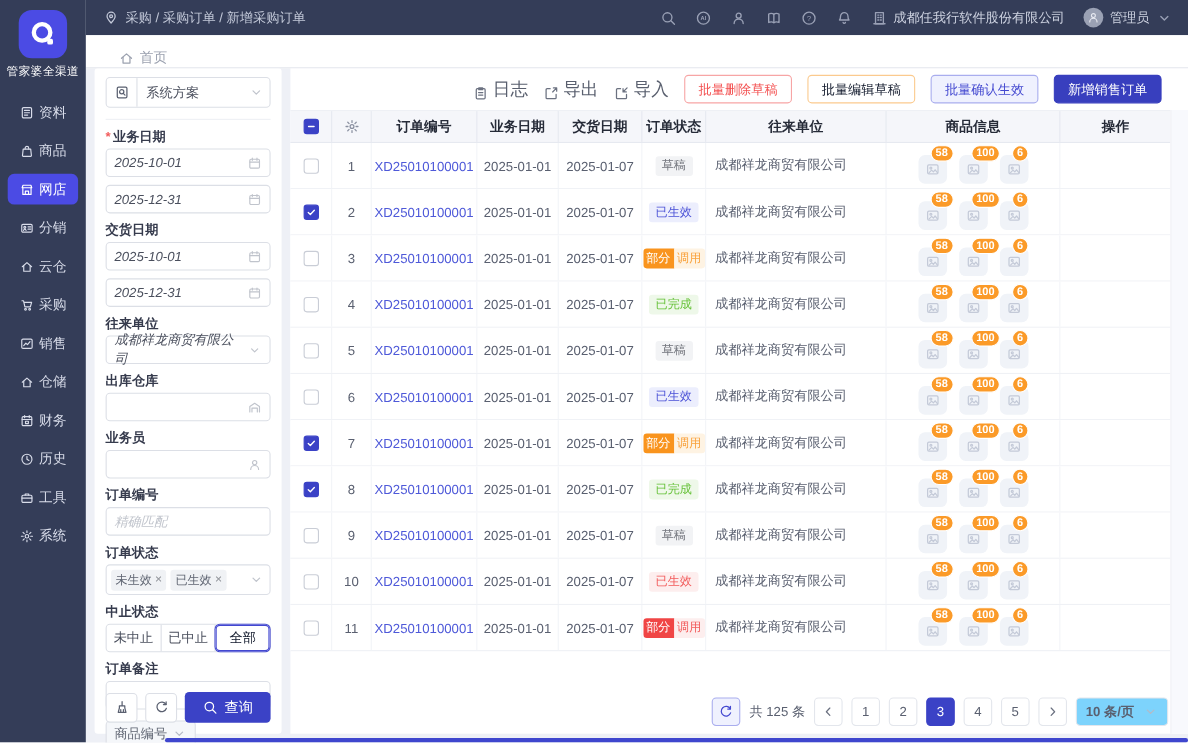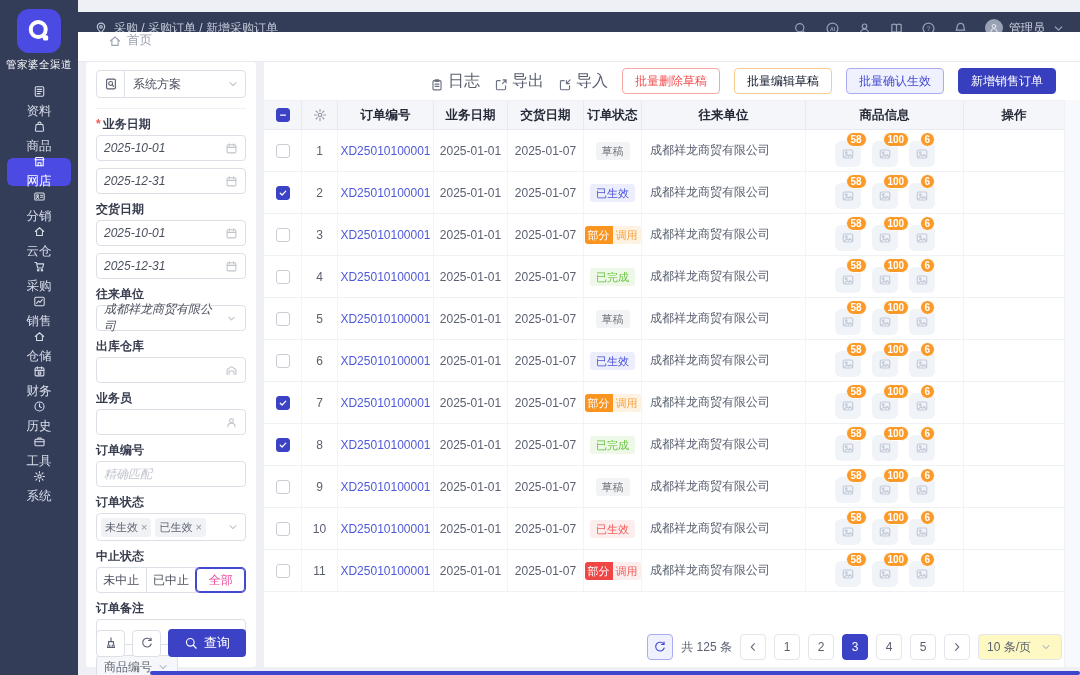--- a/index.html
+++ b/index.html
@@ -7,37 +7,37 @@
   body { position:relative; background:#EEF0F6; font-family:"Liberation Sans","DejaVu Sans",sans-serif; }
   .ico { display:inline-flex; align-items:center; justify-content:center; }
   .ico svg { width:14px; height:14px; }
 
   
   .sidebar { position:absolute; left:0; top:0; width:78px; height:675px; background:#343D58; z-index:3; }
   .logo { width:44px; height:44px; border-radius:12px; background:#4B4BE4; margin:9px auto 5px; display:flex; align-items:center; justify-content:center; }
   .logo svg { width:30px; height:30px; }
   .logo-text { color:#FFFFFF; font-size:10.5px; text-align:center; letter-spacing:.5px; }
   .sb-menu { margin-top:16px; }
-  .sb-item { width:64px; height:28px; margin:7px auto; display:flex; align-items:center; justify-content:center; gap:5px; color:#D9DDEA; font-size:12.5px; border-radius:6px; cursor:pointer;flex-direction:column; }
+  .sb-item { width:64px; height:28px; margin:7px auto; display:flex; align-items:center; justify-content:center; gap:5px; color:#D9DDEA; font-size:12.5px; border-radius:6px; cursor:pointer; }
   .sb-item .ico svg { width:13px; height:13px; }
   .sb-item.active { background:#4B4BE4; color:#fff; }
 
   
-  .topbar { position:absolute; left:78px; right:0; top:12px; height:32px; background:#343D58; display:flex; align-items:center; padding:0 14px 0 16px; }
+  .topbar { position:absolute; left:78px; right:0; top:0; height:32px; background:#343D58; display:flex; align-items:center; padding:0 14px 0 16px; }
   .crumb { display:flex; align-items:center; gap:6px; font-size:12px; color:#C3C9D9; }
   .top-right { margin-left:auto; display:flex; align-items:center; gap:17px; }
   .hicon { color:#99A0B5; cursor:pointer; }
   .hicon svg { width:15px; height:15px; }
   .company { display:flex; align-items:center; gap:5px; color:#CDD2E0; font-size:12px; }
   .userbox { display:flex; align-items:center; gap:6px; color:#CDD2E0; font-size:12px; cursor:pointer; }
   .avatar { width:18px; height:18px; border-radius:50%; background:#9AA1B4; color:#E9EBF2; display:flex; align-items:center; justify-content:center; }
   .avatar svg { width:12px; height:12px; }
 
   
-  .tabbar { position:absolute; left:78px; right:0; top:32px; height:30px; background:#fff; border-bottom:1px solid #E8EAF0; display:flex; align-items:flex-start; z-index:2; }
+  .tabbar { position:absolute; left:78px; right:0; top:32px; height:30px; background:#fff; border-bottom:1px solid #E8EAF0; display:flex; align-items:flex-end; z-index:2; }
   .tab-home { display:flex; align-items:center; gap:5px; color:#9CA2B0; font-size:12.5px; margin-left:18px; padding:0 12px; cursor:pointer; }
   .tab-active { display:flex; align-items:center; padding:0 28px; background:#ECEEFC; color:#4348D0; font-weight:bold; font-size:12.5px; border-bottom:2px solid #4348D0; cursor:pointer; }
 
   
   .filter-card { position:absolute; left:86px; top:62px; width:170px; bottom:8px; background:#fff; border-radius:3px; padding:8px 10px; z-index:1; }
   .scheme { display:flex; height:28px; border:1px solid #DCDFE6; border-radius:4px; align-items:center; cursor:pointer; }
   .scheme-btn { width:28px; height:100%; border-right:1px solid #DCDFE6; display:flex; align-items:center; justify-content:center; color:#5A6070; }
   .scheme-val { padding-left:8px; font-size:12px; color:#4A4F5D; }
   .scheme .sfx { margin-left:auto; margin-right:5px; color:#C0C4CC; }
   .divider { height:1px; background:#EEF0F4; margin:10px 0 2px; }
@@ -48,21 +48,21 @@
   .f-inp .sfx svg { width:13px; height:13px; }
   .gap8 { margin-top:7px; }
   .placeholder { color:#C0C4CC; }
   .tags-box { min-height:28px; border:1px solid #DCDFE6; border-radius:4px; display:flex; align-items:center; gap:4px; padding:2px 16px 2px 4px; position:relative; cursor:pointer; }
   .tag { background:#F0F2F5; border-radius:3px; font-size:11px; color:#5F6572; padding:2px 4px; display:flex; align-items:center; gap:3px; white-space:nowrap; }
   .tag .x { color:#909399; cursor:pointer; font-size:11px; }
   .tags-box > .sfx { position:absolute; right:5px; color:#C0C4CC; }
   .seg { display:flex; border:1px solid #DCDFE6; border-radius:4px; height:26px; }
   .seg-item { flex:1; display:flex; align-items:center; justify-content:center; font-size:12px; color:#4A4F5D; border-right:1px solid #DCDFE6; cursor:pointer; }
   .seg-item:last-child { border-right:none; }
-  .seg-item.active { color:#ec4899; box-shadow:0 0 0 1px #4348D0 inset, 0 0 0 1px #4348D0; border-radius:4px; background:#fff; }
+  .seg-item.active { color:#0f172a; box-shadow:0 0 0 1px #4348D0 inset, 0 0 0 1px #4348D0; border-radius:4px; background:#fff; }
   .mini-select { display:inline-flex; align-items:center; gap:4px; height:24px; border:1px solid #DCDFE6; background:#F5F7FA; border-radius:4px; padding:0 7px; font-size:12px; color:#5F6572; margin-top:10px; cursor:pointer; }
   .mini-select .sfx { color:#B5BAC6; }
   .f-footer { position:absolute; bottom:10px; left:10px; right:10px; display:flex; gap:7px; align-items:center; }
   .icon-btn { width:29px; height:27px; border:1px solid #DCDFE6; border-radius:4px; background:#fff; display:flex; align-items:center; justify-content:center; color:#5A6070; cursor:pointer; }
   .query-btn { flex:1; height:28px; background:#3B42C6; color:#fff; border:none; border-radius:4px; display:flex; align-items:center; justify-content:center; gap:6px; font-size:13px; cursor:pointer; }
   .query-btn .ico { color:#fff; }
 
   
   .main-card { position:absolute; left:264px; right:0; top:62px; bottom:8px; background:#fff; z-index:1; }
   .gutter { position:absolute; right:0; top:38px; bottom:0; width:16px; background:#F8F9FD; border-left:1px solid #F0F1F6; }
@@ -98,21 +98,21 @@
   .badge.red-solid + .badge.red-light { border-radius:0 3px 3px 0; padding:0 3px; }
   .goods { display:flex; gap:11px; padding-top:6px; }
   .thumb { position:relative; width:26px; height:26px; background:#F0F3F8; border-radius:6px; display:inline-flex; align-items:center; justify-content:center; color:#C4CAD8; }
   .thumb > svg { width:14px; height:14px; }
   .qty { position:absolute; top:-9px; left:11px; background:#FB9A28; color:#fff; font-size:10px; font-weight:bold; line-height:13px; padding:0 4px; border-radius:8px; border:1px solid #fff; }
   .pager { position:absolute; bottom:7px; right:18px; display:flex; align-items:center; gap:8px; font-size:12px; color:#5A6070; }
   .pg-refresh { width:26px; height:26px; border:1px solid #A9ADEE; background:#EFF1FE; color:#4348D0; border-radius:4px; display:flex; align-items:center; justify-content:center; cursor:pointer; }
   .pg-btn { min-width:26px; height:26px; border:1px solid #E3E6EC; background:#fff; border-radius:4px; display:inline-flex; align-items:center; justify-content:center; color:#5A6070; cursor:pointer; padding:0 4px; }
   .pg-btn.cur { background:#3B42C6; border-color:#3B42C6; color:#fff; }
   .pg-btn .ico { color:#6B7180; }
-  .pg-size { height:26px; border:1px solid #E3E6EC; border-radius:4px; display:flex; align-items:center; gap:8px; padding:0 8px; color:#5A6070; cursor:pointer; background:#fef9c3; }
+  .pg-size { height:26px; border:1px solid #E3E6EC; border-radius:4px; display:flex; align-items:center; gap:8px; padding:0 8px; color:#5A6070; cursor:pointer; background:#7dd3fc;font-weight:bold; }
   .pg-size .sfx { color:#B5BAC6; }
   .hscroll { position:absolute; left:150px; right:0; bottom:0; height:4px; background:#3F46CE; border-radius:2px; z-index:5; }
 </style>
 </head>
 <body>
 
 <aside class="sidebar">
   <div class="logo">
       <span class="ico">
         <svg viewBox="0 0 16 16">
@@ -280,20 +280,29 @@
             <text x="8" y="10.6" text-anchor="middle" font-size="7" fill="currentColor" stroke="none">?</text>
           </svg>
         </span>
         <span class="ico hicon">
           <svg viewBox="0 0 16 16" fill="none" stroke="currentColor" stroke-width="1.3" stroke-linecap="round" stroke-linejoin="round">
             <path d="M8 2.6a3.6 3.6 0 0 1 3.6 3.6c0 2.6 1 3.6 1 3.6H3.4s1-1 1-3.6A3.6 3.6 0 0 1 8 2.6z"></path>
             <path d="M6.9 12.2a1.15 1.15 0 0 0 2.2 0"></path>
           </svg>
         </span>
       </span>
+    <span class="company">
+      <span class="ico hicon">
+          <svg viewBox="0 0 16 16" fill="none" stroke="currentColor" stroke-width="1.3" stroke-linecap="round" stroke-linejoin="round">
+            <rect x="4.2" y="2.6" width="7.6" height="10.8"></rect>
+            <path d="M2.6 13.4h10.8M6.4 5h.9M8.9 5h.9M6.4 7.4h.9M8.9 7.4h.9M6.4 9.8h.9M8.9 9.8h.9"></path>
+          </svg>
+        </span>
+      <span>成都任我行软件股份有限公司</span>
+    </span>
     <span class="userbox">
       <span class="avatar">
           <span class="ico">
             <svg viewBox="0 0 16 16" fill="none" stroke="currentColor" stroke-width="1.3" stroke-linecap="round" stroke-linejoin="round">
               <circle cx="8" cy="5.6" r="2.4"></circle>
               <path d="M3.6 13.2a4.4 4.4 0 0 1 8.8 0"></path>
             </svg>
           </span>
         </span>
       <span>管理员</span>

